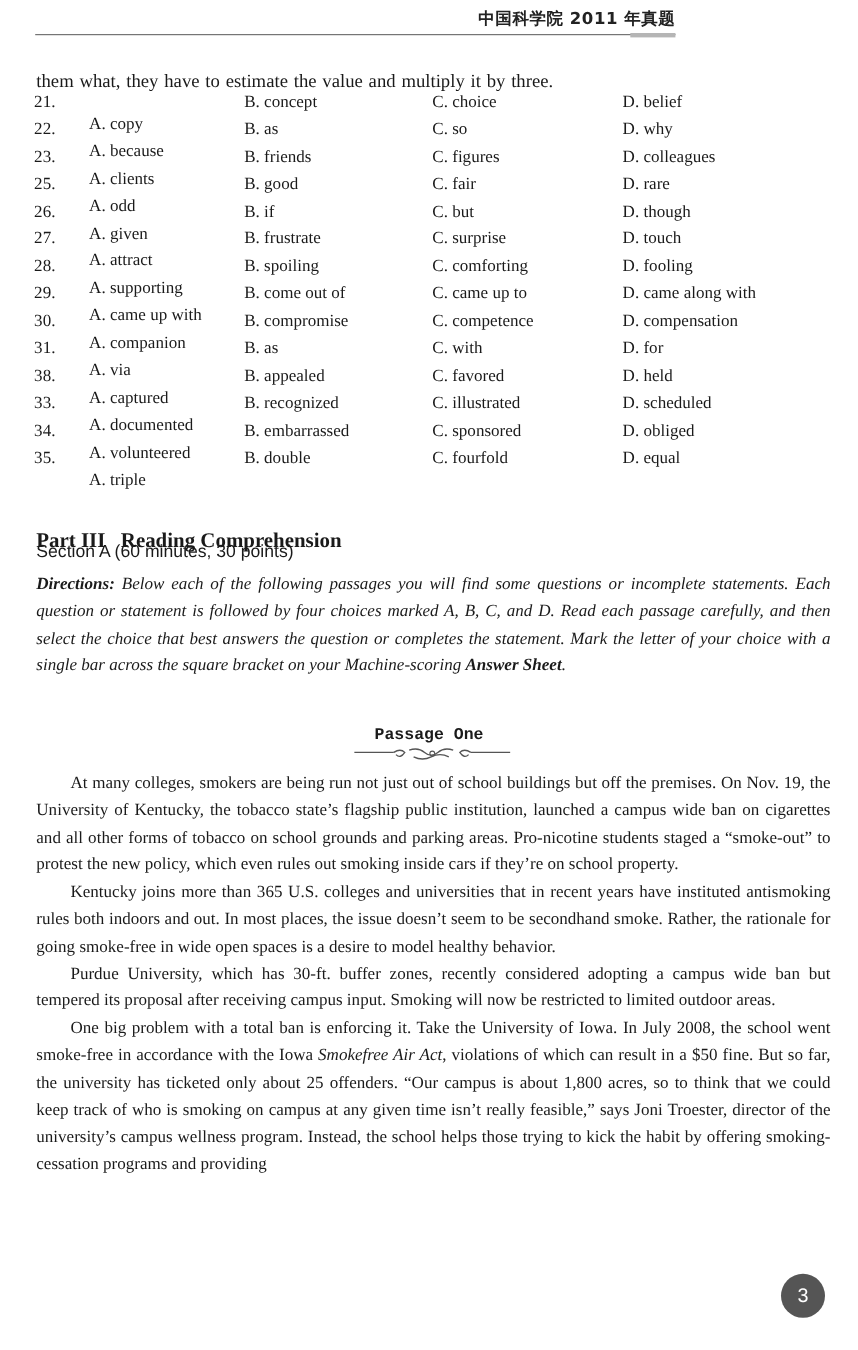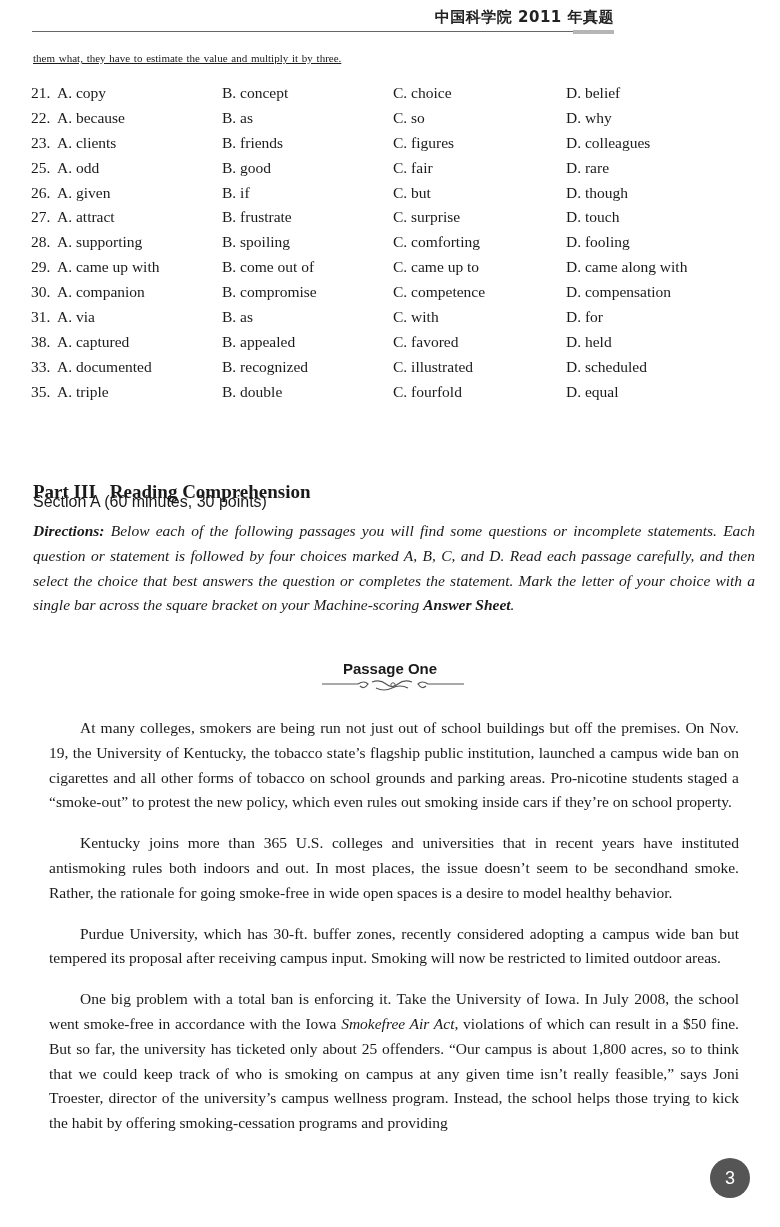--- a/index.html
+++ b/index.html
@@ -3,42 +3,42 @@
 <meta charset="utf-8">
 <style>
   html, body { margin: 0; padding: 0; background: #ffffff; }
   body { width: 780px; height: 1227px; position: relative; overflow: hidden;
          font-family: "Liberation Serif", serif; color: #1a1a1a; }
   .header { position: absolute; top: 0; left: 0; width: 640px; height: 36px; }
   .header-title { position: absolute; right: 26px; top: 8px; font-size: 15px; font-weight: bold;
                   font-family: "DejaVu Sans", sans-serif; letter-spacing: 0.5px; color: #222; }
   .header-rule-thin { position: absolute; left: 32px; right: 26px; top: 31px; height: 1px; background: #666; }
   .header-rule-thick { position: absolute; left: 573px; right: 26px; top: 30px; height: 4px; background: #b5b5b5; }
-  .intro { position: absolute; left: 33px; top: 52px; font-size: 11px; word-spacing: 1px; text-decoration: underline; }
+  .intro { position: absolute; left: 33px; top: 64px; font-size: 17px; word-spacing: 1px; }
   .options { position: absolute; left: 31px; top: 84px; width: 720px; }
   .opt-row { height: 24.9px; position: relative; font-size: 15.5px; }
   .opt-row span { position: absolute; top: 0; white-space: nowrap; }
   .c-num { left: 0; }
-  .c-a { left: 26px; }
+  .c-a { left: 50px; margin-top: 20px; }
   .c-b { left: 191px; }
   .c-c { left: 362px; text-align: right; }
   .c-d { left: 535px; }
   .part-title { position: absolute; left: 33px; top: 481px; font-size: 19px; font-weight: bold; }
   .part-title .gap { display: inline-block; width: 14px; }
   .section-title { position: absolute; left: 33px; top: 493px; font-size: 16px;
                    font-family: "Liberation Sans", sans-serif; }
   .directions { position: absolute; left: 33px; top: 519px; width: 722px; font-size: 15.5px;
                 font-style: italic; line-height: 24.8px; text-align: justify; }
   .directions b { }
   .passage-title { position: absolute; left: 0; width: 780px; top: 660px; text-align: center;
-                   font-family: Liberation Sans, sans-serif; font-weight: bold; font-size: 15px; }
+                   font-family: Liberation Mono, monospace; font-weight: bold; font-size: 15px; }
   .ornament { position: absolute; left: 322px; top: 678px; width: 142px; height: 16px; }
   .passage { position: absolute; left: 33px; top: 700px; width: 722px; font-size: 15.5px;
              line-height: 24.8px; text-align: justify; }
-  .passage p { margin: 16px; text-indent: 2em; }
+  .passage p { margin: 0; text-indent: 2em; }
   .page-badge { position: absolute; left: 710px; top: 1158px; width: 40px; height: 40px; border-radius: 50%;
                 background: #555555; color: #fff; text-align: center; line-height: 40px;
                 font-family: "Liberation Sans", sans-serif; font-size: 18px; }
 </style>
 </head>
 <body>
 
 <div class="header">
   <div class="header-title">中国科学院 2011 年真题</div>
   <div class="header-rule-thin"></div>
@@ -126,20 +126,27 @@
       <span class="c-d">D.  held</span>
     </div>
     <div class="opt-row">
       <span class="c-num">33.</span>
       <span class="c-a">A.  documented</span>
       <span class="c-b">B.  recognized</span>
       <span class="c-c">C.  illustrated</span>
       <span class="c-d">D.  scheduled</span>
     </div>
     <div class="opt-row">
+      <span class="c-num">34.</span>
+      <span class="c-a">A.  volunteered</span>
+      <span class="c-b">B.  embarrassed</span>
+      <span class="c-c">C.  sponsored</span>
+      <span class="c-d">D.  obliged</span>
+    </div>
+    <div class="opt-row">
       <span class="c-num">35.</span>
       <span class="c-a">A.  triple</span>
       <span class="c-b">B.  double</span>
       <span class="c-c">C.  fourfold</span>
       <span class="c-d">D.  equal</span>
     </div>
   </div>
 
 <div class="part-title">
   <span>Part III</span><span class="gap"></span><span>Reading Comprehension</span>

